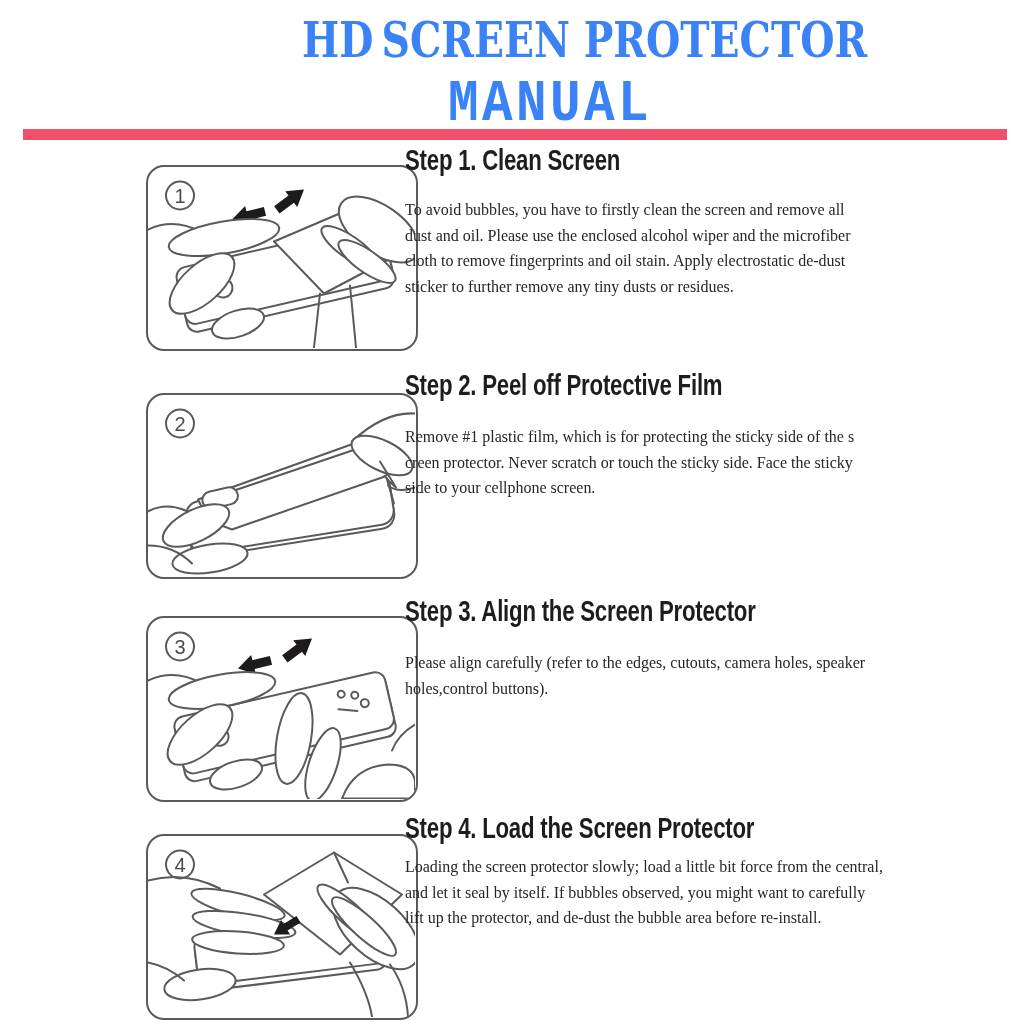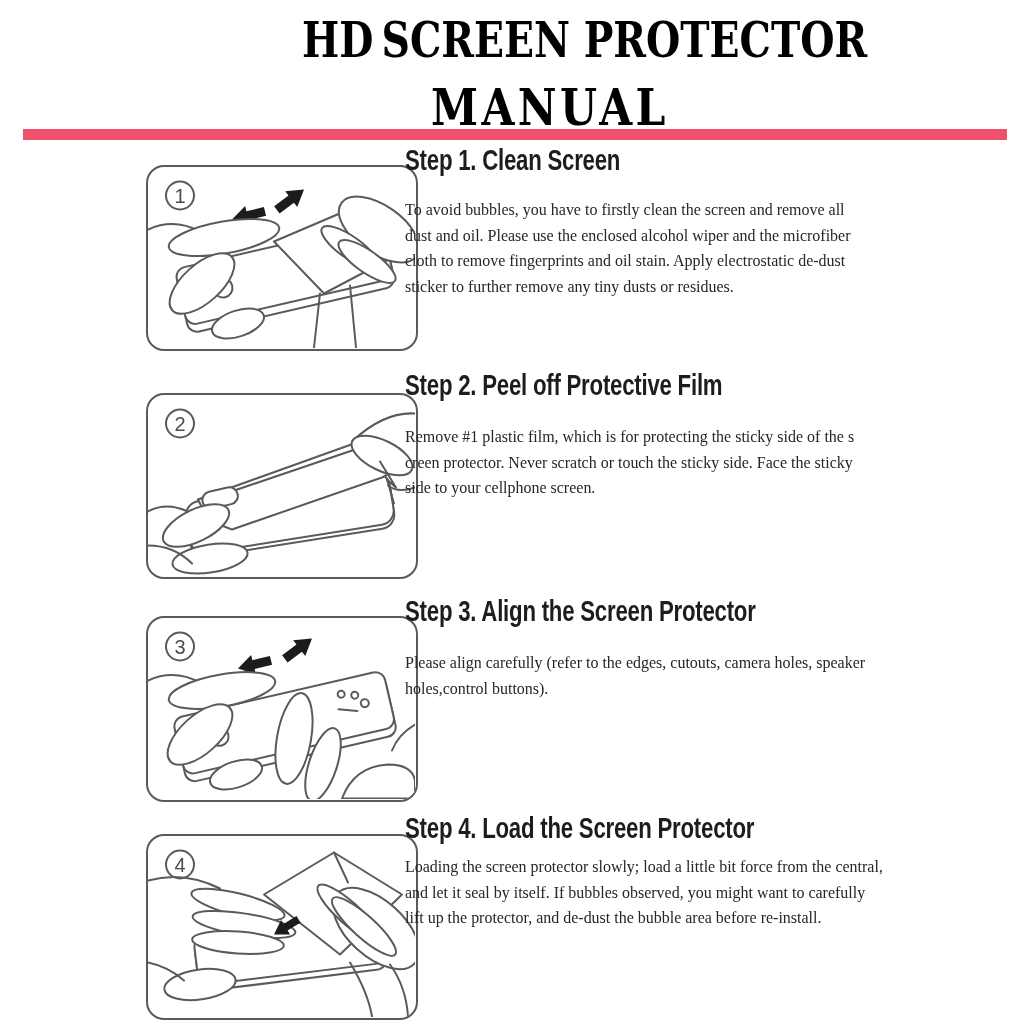--- a/index.html
+++ b/index.html
@@ -1,25 +1,25 @@
 <!DOCTYPE html>
 <html><head>
 <meta charset="utf-8">
 <style>
   html,body{margin:0;padding:0;background:#fff;}
   #page{position:relative;width:1024px;height:1024px;background:#fff;overflow:hidden;
         font-family:"Liberation Sans",sans-serif;}
 
   
   .title-line{position:absolute;left:0;width:100%;text-align:center;margin:0;
-              color:#000000;font-family:"DejaVu Serif",serif;font-weight:bold;white-space:nowrap;}
+              color:#3b82f6;font-family:"DejaVu Serif",serif;font-weight:bold;white-space:nowrap;}
   .t1{top:12px;font-size:48px;}
   .t1 .tspan{display:inline-block;transform:translateX(73px) scaleX(0.82);}
   .t1 .hd{margin-right:10px;}
-  .t2{top:78px;font-size:50px;}
+  .t2{top:70px;font-size:60px;font-family:Liberation Mono, monospace;}
   .t2 .tspan{display:inline-block;letter-spacing:4px;transform:translateX(38px) scaleX(0.85);}
   .accent-bar{position:absolute;top:129px;left:23px;width:984px;height:11px;background:#f0506b;}
 
   
   .fig{position:absolute;left:106px;width:272px;height:186px;box-sizing:border-box;
        border:2.5px solid #595a5e;border-radius:18px;background:#fff;overflow:hidden;}
   .fig svg{display:block;width:267px;height:181px;}
   #fig1{top:149px;} #fig2{top:377px;} #fig3{top:600px;} #fig4{top:818px;}
 
   .stitle{position:absolute;left:405px;margin:0;color:#1e1c1c;font-weight:bold;font-size:30px;

